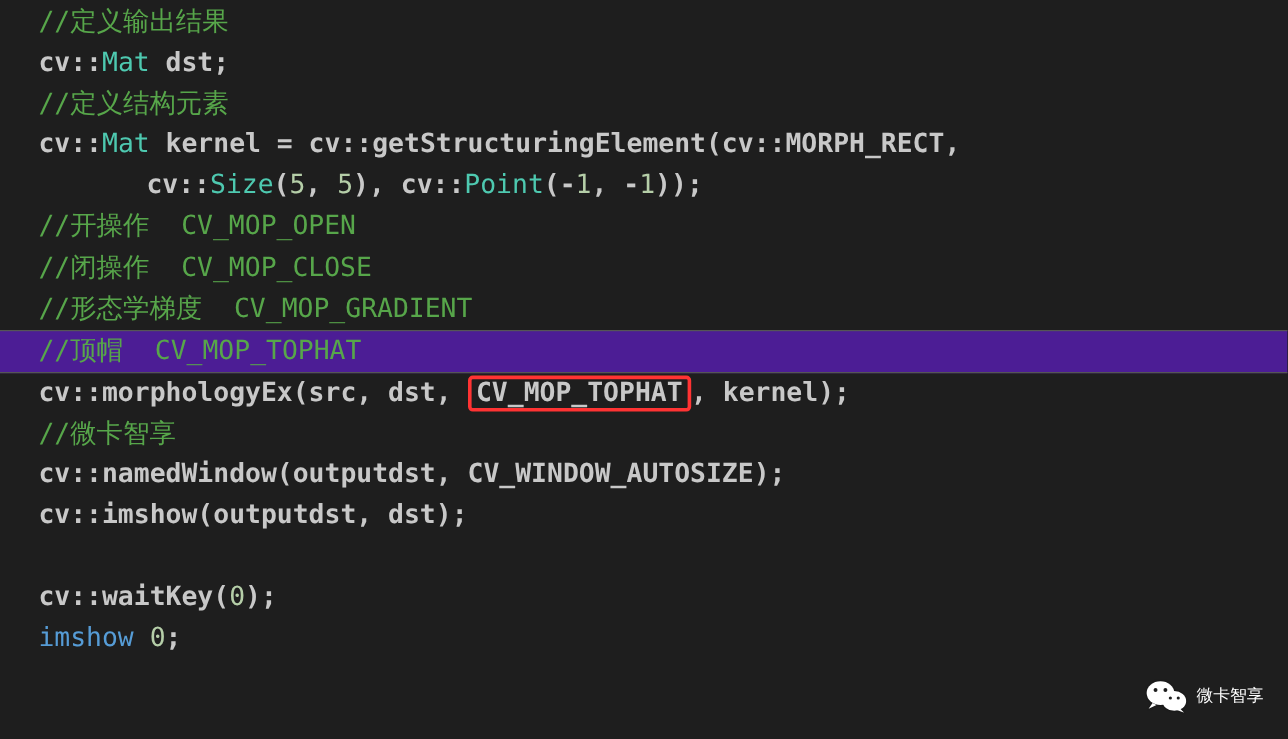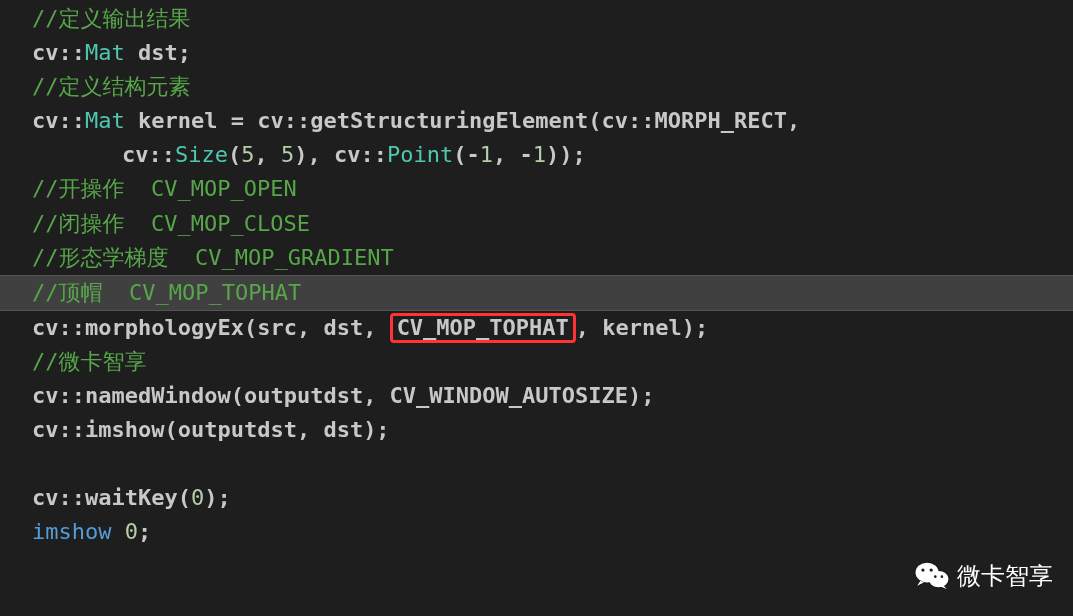--- a/index.html
+++ b/index.html
@@ -39,21 +39,21 @@
       color: #569CD6;
     }
     .normal {
       color: #c8c8c8;
       font-weight: bold;
     }
     .number {
       color: #b5cea8;
     }
     .highlighted-line {
-      background: #404040;
+      background: #4c1d95;
       display: block;
       margin-left: -32px;
       padding-left: 32px;
       width: 1073px;
       border-top: 1px solid #555;
       border-bottom: 1px solid #555;
     }
     .red-box {
       border: 3px solid #ff3333;
       padding: 0 4px;
@@ -63,21 +63,21 @@
     }
     .watermark {
       position: absolute;
       bottom: 22px;
       right: 20px;
       display: flex;
       align-items: center;
       gap: 8px;
       color: #ffffff;
       font-family: "Microsoft YaHei", sans-serif;
-      font-size: 24px;
+      font-size: 14px;
     }
     .wechat-icon {
       width: 34px;
       height: 28px;
       position: relative;
     }
     .wechat-icon svg {
       filter: drop-shadow(0 0 1px rgba(0,0,0,0.5));
     }
   </style>

